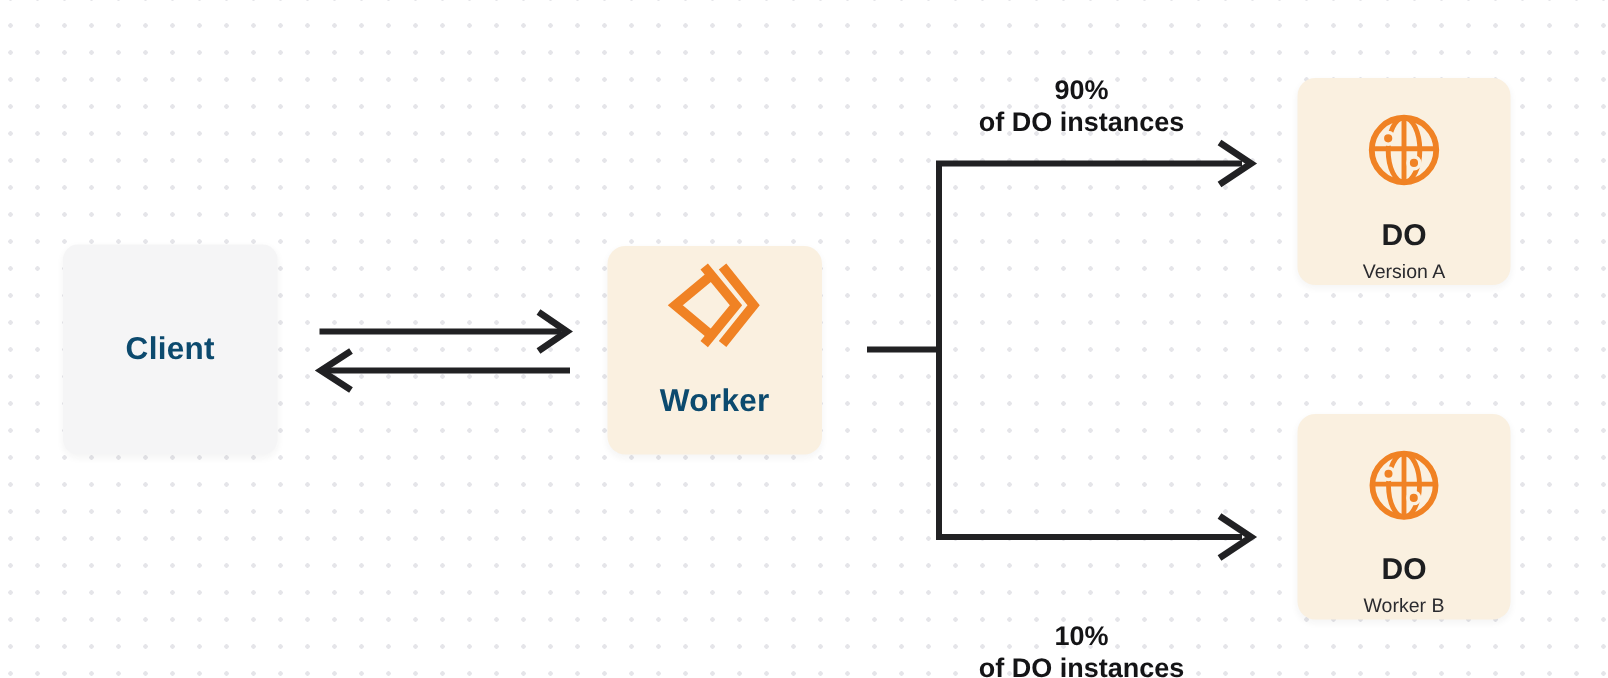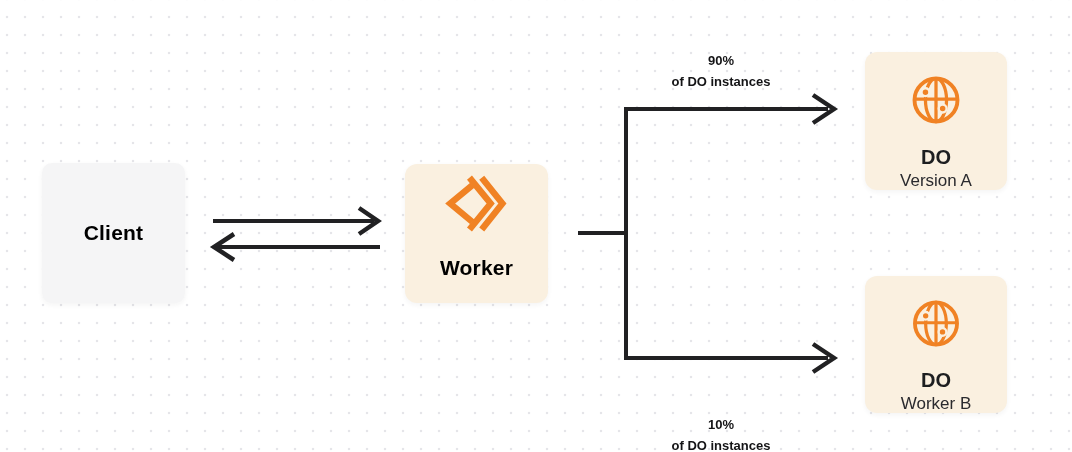--- a/index.html
+++ b/index.html
@@ -25,46 +25,46 @@
     flex-direction: column;
     align-items: center;
     box-sizing: border-box;
     box-shadow: 0 2px 5px rgba(30,30,40,0.05);
   }
   .node-client {
     left: 42px; top: 163px; width: 143px; height: 140px;
     background: #f5f5f6; border-radius: 10px;
     justify-content: center;
   }
-  .node-label { font-size: 21px; font-weight: bold; color: #000000; letter-spacing: 0.2px; }
+  .node-label { font-size: 21px; font-weight: bold; color: #0c4a6e; letter-spacing: 0.2px; }
 
   .node-worker {
     left: 405px; top: 164px; width: 143px; height: 139px;
     background: #faf0e0; border-radius: 12px;
     padding-top: 8px;
   }
   .worker-icon { width: 64px; height: 64px; display: block; }
   .node-worker .node-label { margin-top: 20px; }
 
   .node-do {
     width: 142px; height: 138px;
     background: #faf0e0; border-radius: 12px;
     padding-top: 23px;
   }
   .node-do-a { left: 865px; top: 52px; }
   .node-do-b { left: 865px; top: 276px; height: 137px; }
   .globe-icon { width: 58px; height: 58px; display: block; }
   .do-title    { margin-top: 22px; font-size: 20px; font-weight: bold; line-height: 20px; color: #1d1e20; }
-  .do-subtitle { margin-top: 5px;  font-size: 17px; line-height: 18px; color: #2a2a2e; }
+  .do-subtitle { margin-top: 5px;  font-size: 13px; line-height: 18px; color: #2a2a2e; }
 
   .split-label {
     position: absolute;
     width: 220px;
     text-align: center;
-    font-size: 13px;
+    font-size: 18px;
     font-weight: bold;
     line-height: 21px;
     color: #141416;
   }
   .split-label-a { left: 611px; top: 50px; }
   .split-label-b { left: 611px; top: 374px; margin-top: 40px; }
 </style>
 </head>
 <body>
 

